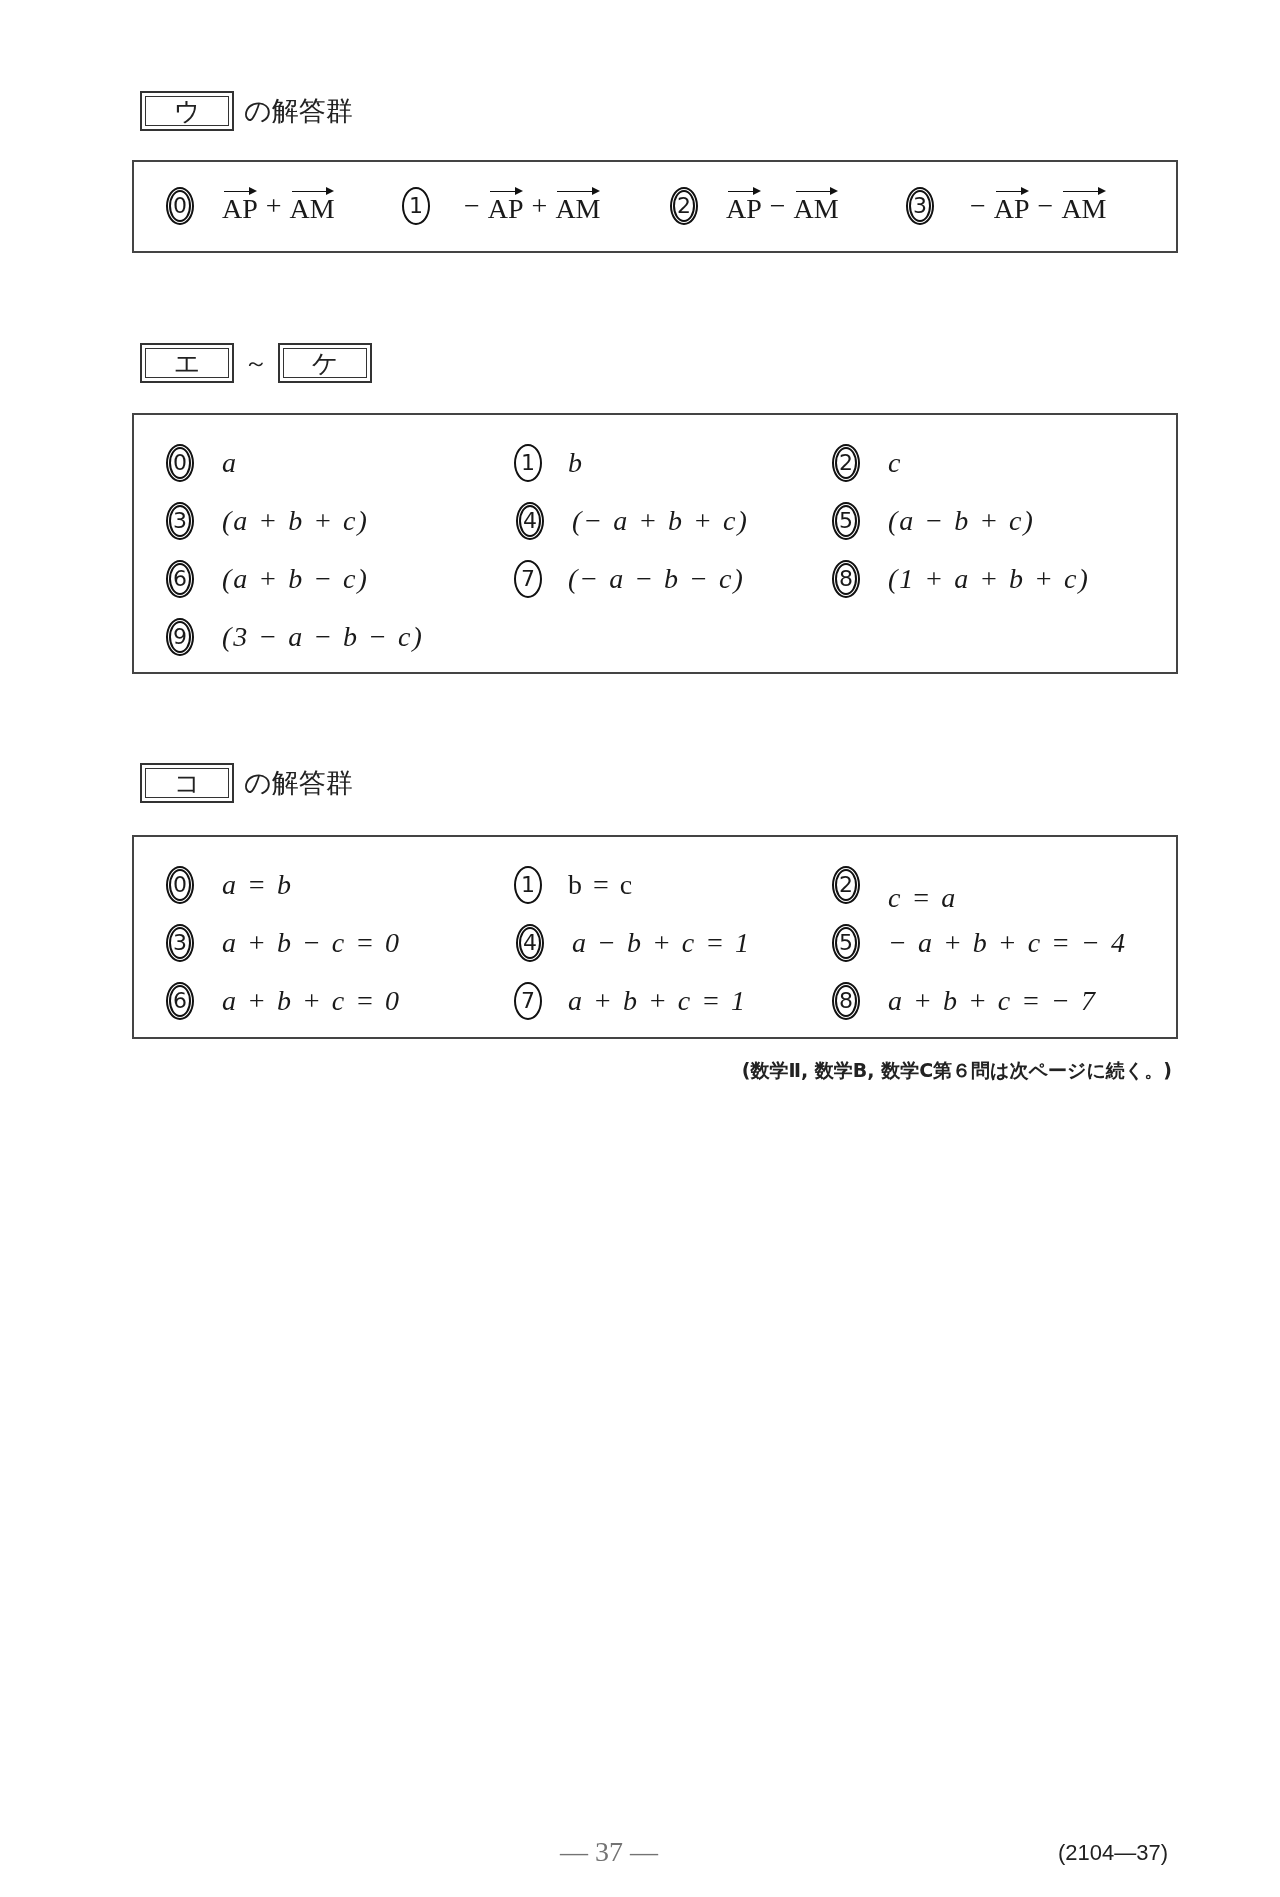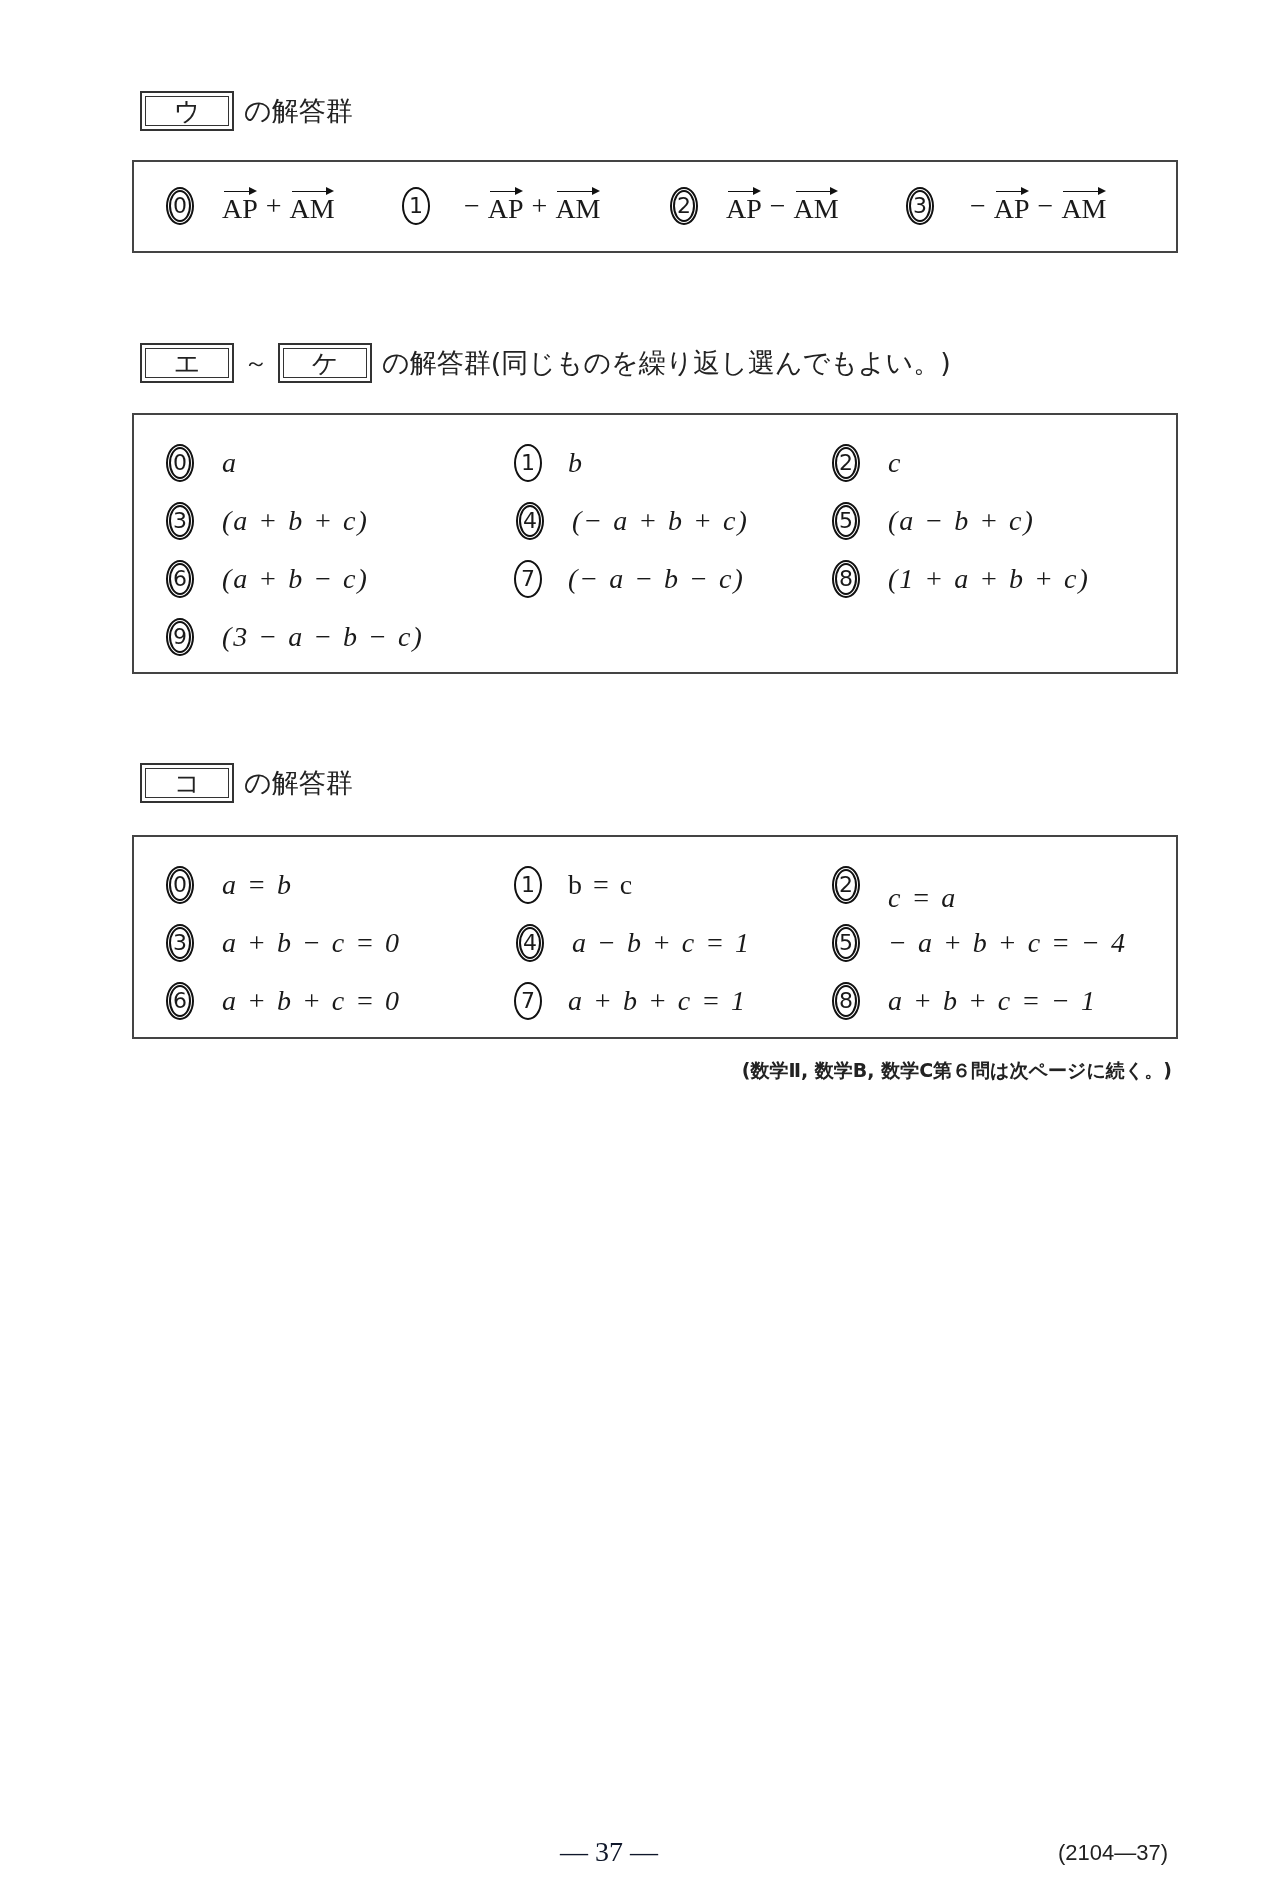--- a/index.html
+++ b/index.html
@@ -60,21 +60,21 @@
     content: ""; position: absolute; right: 1px; top: 0px;
     border-left: 8px solid #111; border-top: 4.5px solid transparent; border-bottom: 4.5px solid transparent;
   }
   .op { font-family: "Liberation Serif", serif; font-size: 28px; margin: 0 8px; }
 
   .footnote {
     position: absolute; right: 108px; top: 1058px;
     font-family: "DejaVu Sans", sans-serif; font-weight: bold; font-size: 19px; color: #222;
   }
   .page-num {
-    position: absolute; left: 560px; top: 1836px; font-family: "Liberation Serif", serif; font-size: 28px; color: #0f172a;
+    position: absolute; left: 560px; top: 1836px; font-family: "Liberation Serif", serif; font-size: 28px; color: #737373;
   }
   .page-code {
     position: absolute; left: 1058px; top: 1840px; font-family: Liberation Sans, sans-serif; font-size: 22px; color: #222;
   }
 </style>
 </head>
 <body>
 
 <div class="label-row" style="left:140px; top:88px;">
   <span class="answer-box">
@@ -113,21 +113,20 @@
 </div>
 
 <div class="label-row" style="left:140px; top:340px;">
   <span class="answer-box">
       <span>エ</span>
     </span>
   <span class="tilde">～</span>
   <span class="answer-box">
       <span>ケ</span>
     </span>
-  <span class="label-text">の解答群(同じものを繰り返し選んでもよい。)</span>
 </div>
 
 <div class="frame" style="top:413px; height:261px;">
   <div class="choice" style="left:30px; top:26px;">
     <span class="num dbl">0</span>
     <span class="expr" style="font-style:italic;">a</span>
   </div>
   <div class="choice" style="left:380px; top:26px;">
     <span class="num">1</span>
     <span class="expr" style="font-style:italic;">b</span>
@@ -206,20 +205,20 @@
   <div class="choice" style="left:30px; top:142px;">
     <span class="num dbl">6</span>
     <span class="expr" style="font-style:italic;">a + b + c = 0</span>
   </div>
   <div class="choice" style="left:380px; top:142px;">
     <span class="num">7</span>
     <span class="expr" style="font-style:italic;">a + b + c = 1</span>
   </div>
   <div class="choice" style="left:696px; top:142px;">
     <span class="num dbl">8</span>
-    <span class="expr" style="font-style:italic;">a + b + c = − 1</span>
+    <span class="expr" style="font-style:italic;">a + b + c = − 7</span>
   </div>
 </div>
 
 <div class="footnote">(数学Ⅱ, 数学B, 数学C第６問は次ページに続く。)</div>
 
 <div class="page-num">— 37 —</div>
 <div class="page-code">(2104—37)</div>
 
 </body></html>

